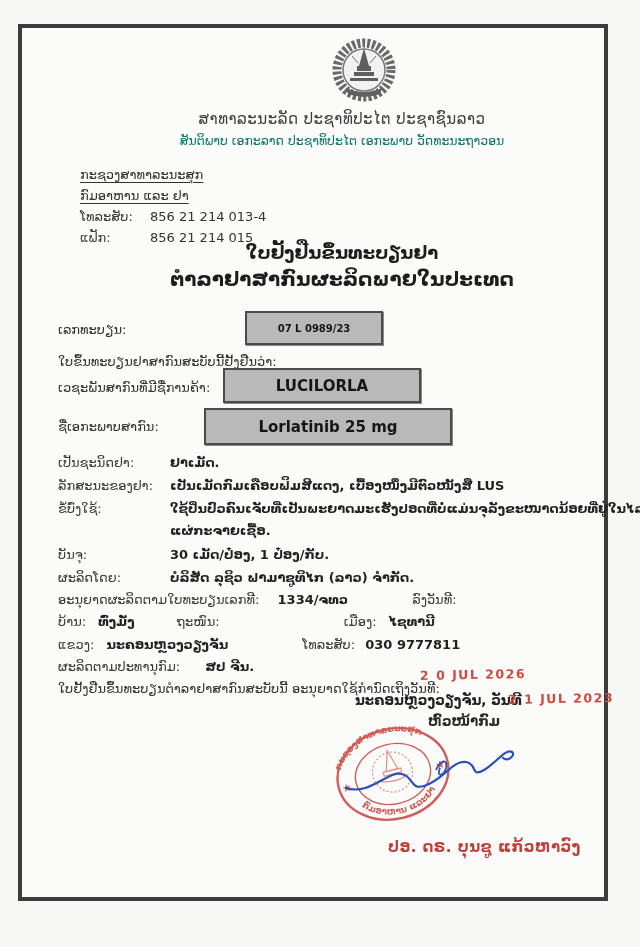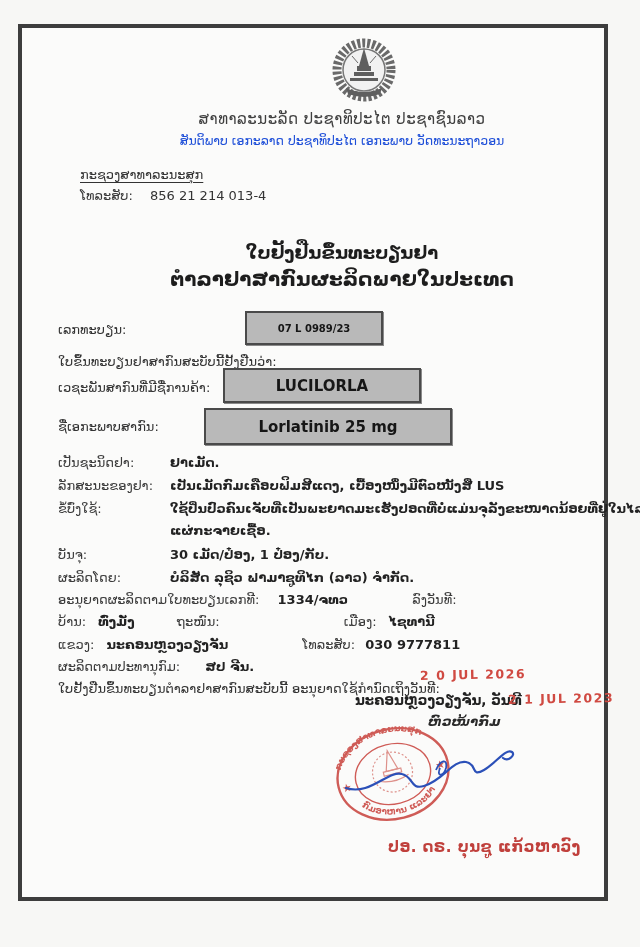--- a/index.html
+++ b/index.html
@@ -13,21 +13,21 @@
   }
   .frame{
     position:absolute;left:18px;top:24px;width:582px;height:869px;
     border:4px solid #3d3d3d;
     background:#fbfbfa;
   }
   .abs{position:absolute;margin-left:44px;}
   .center{left:0;right:0;text-align:center;}
   .emblem{left:280px;top:36px;width:80px;height:74px;}
   .country-line{top:110px;font-size:15px;color:#3f3f3f;letter-spacing:.5px;}
-  .motto-line{top:133px;font-size:12.5px;color:#1d4ed8;}
+  .motto-line{top:133px;font-size:12.5px;color:#0f766e;}
   .ministry-block{left:36px;top:164px;font-size:13px;line-height:21px;color:#333;}
   .u{text-decoration:underline;text-underline-offset:3px;}
   .title1{top:242px;font-size:18px;font-weight:bold;color:#1d1d1d;}
   .title2{top:267px;font-size:20px;font-weight:bold;color:#1d1d1d;}
   .row{position:absolute;left:58px;font-size:13px;color:#333;white-space:nowrap;}
   .lbl{display:inline-block;color:#3a3a3a;}
   .val{font-weight:bold;color:#222;}
   .lblw{width:112px;}
   .gray-box{
     position:absolute;
@@ -35,21 +35,21 @@
     border:2px solid #4a4a4a;
     display:flex;align-items:center;justify-content:center;
     font-weight:bold;color:#161616;font-size:10px;
     box-shadow:1px 1px 0 #8a8a8a;
   }
   .date-stamp{
     position:absolute;
     color:#d04a42;font-size:12.5px;font-weight:bold;letter-spacing:1.5px;
     transform:rotate(-1deg);white-space:nowrap;
   }
-  .sign-title{position:absolute;font-weight:bold;color:#2a2a2a;font-size:13.5px;font-style:italic;}
+  .sign-title{position:absolute;font-weight:bold;color:#2a2a2a;font-size:13.5px;}
   .signer-name{
     position:absolute;color:#c0403c;font-weight:bold;font-size:15px;
     letter-spacing:.5px;white-space:nowrap;
   }
   .stamp-wrap{position:absolute;left:318px;top:714px;width:150px;height:120px;}
   .sig-wrap{position:absolute;left:340px;top:730px;width:180px;height:80px;}
 </style>
 </head>
 <body>
 
@@ -74,22 +74,26 @@
       <line x1="52" y1="20" x2="46" y2="27"></line>
     </g>
   </svg>
 </div>
 
 <div class="abs center country-line">ສາທາລະນະລັດ ປະຊາທິປະໄຕ ປະຊາຊົນລາວ</div>
 <div class="abs center motto-line">ສັນຕິພາບ ເອກະລາດ ປະຊາທິປະໄຕ ເອກະພາບ ວັດທະນະຖາວອນ</div>
 
 <div class="abs ministry-block">
   <div class="u">ກະຊວງສາທາລະນະສຸກ</div>
+  <div class="u">ກົມອາຫານ ແລະ ຢາ</div>
   <div>
     <span class="lbl" style="width:70px">ໂທລະສັບ:</span><span>856 21 214 013-4</span>
+  </div>
+  <div>
+    <span class="lbl" style="width:70px">ແຟັກ:</span><span>856 21 214 015</span>
   </div>
 </div>
 
 <div class="abs center title1">ໃບຢັ້ງຢືນຂຶ້ນທະບຽນຢາ</div>
 <div class="abs center title2">ຕຳລາຢາສາກົນຜະລິດພາຍໃນປະເທດ</div>
 
 <div class="row" style="top:322px">ເລກທະບຽນ:</div>
 <div class="gray-box" style="left:245px;top:311px;width:134px;height:30px">07 L 0989/23</div>
 
 <div class="row" style="top:354px">ໃບຂຶ້ນທະບຽນຢາສາກົນສະບັບນີ້ຢັ້ງຢືນວ່າ:</div>

